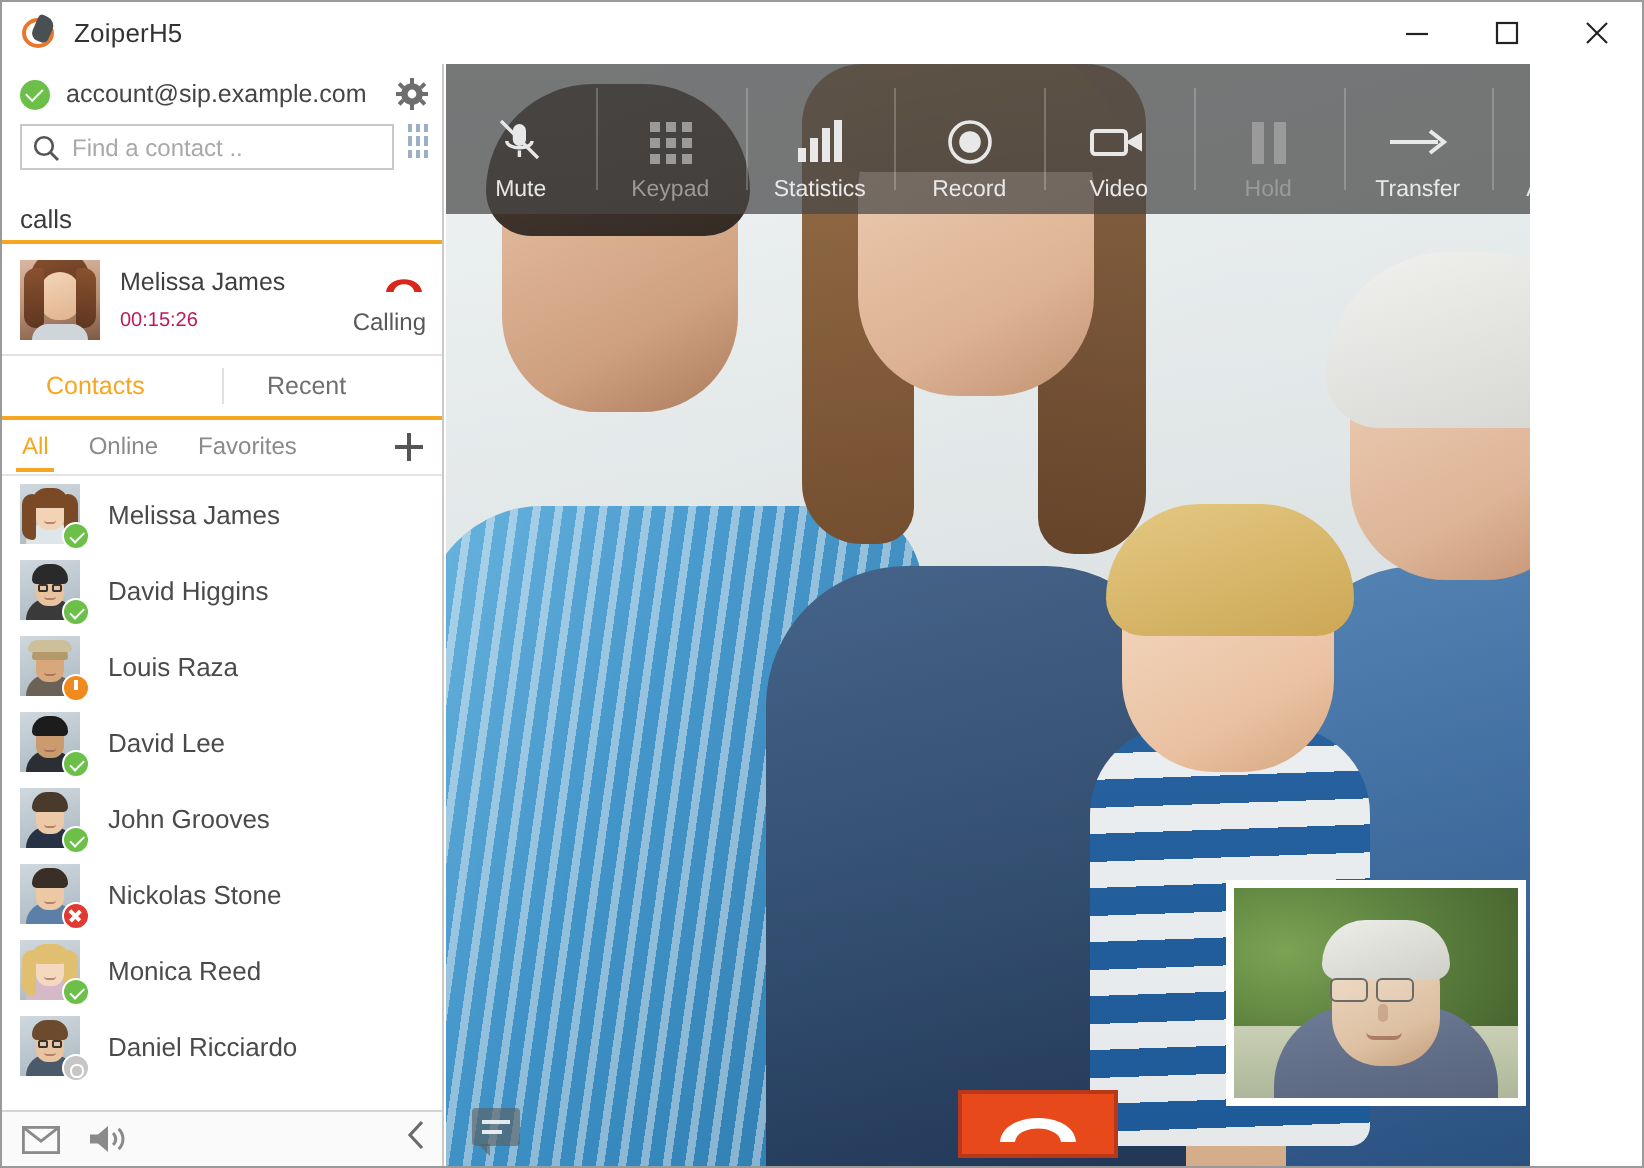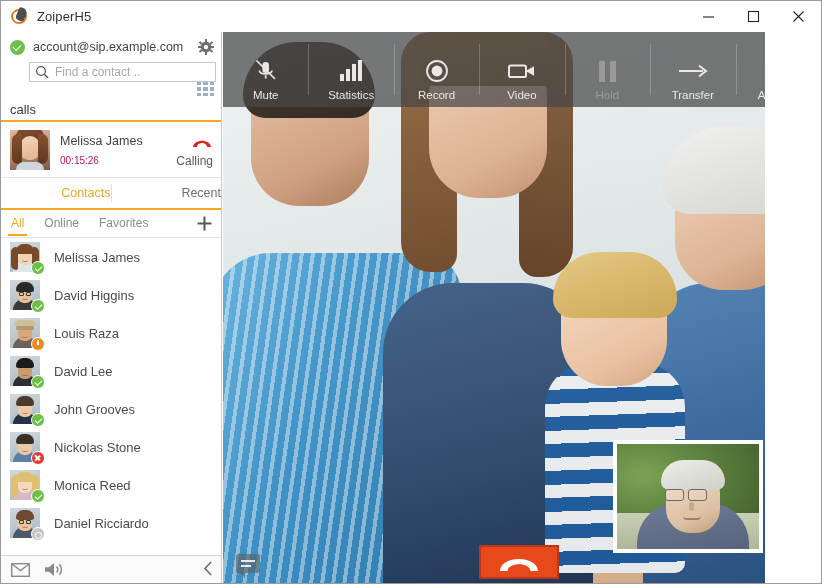--- a/index.html
+++ b/index.html
@@ -81,23 +81,22 @@
     font-size: 12.5px; color: #444; margin-left: 8px;
     white-space: nowrap; overflow: hidden;
   }
   .gear {
     margin-left: auto; width: 18px; height: 18px;
     display:flex; align-items:center; justify-content:center;
   }
 
   
   #search-row {
-    height: 34px; display: flex; align-items: flex-end;
+    height: 34px; display: flex; align-items: flex-start;
     padding: 0 5px 0 9px;
-    flex-direction: column;
   }
   #search-box {
     flex: 1 1 auto; height: 23px;
     border: 1px solid #c8c8c8; background: #fff;
     display: flex; align-items: center; padding: 0 5px;
   }
   .search-icon { width: 14px; height: 14px; flex: 0 0 auto; }
   #search-input {
     border: none; outline: none; flex: 1 1 auto;
     font-size: 12px; color: #8f8f8f; margin-left: 6px;
@@ -142,22 +141,22 @@
   .hangup-small { width: 22px; height: 12px; margin-top: 2px; }
   #call-state { font-size: 12px; color: #585858; margin-top: 8px; }
 
   
   #main-tabs {
     height: 32px; display: flex;
     border-bottom: 2px solid #f5a623;
     background: #fff;
   }
   .main-tab {
-    flex: 1 1 0; display: flex; align-items: center; justify-content: flex-end;
-    font-size: 12.5px; color: #6f6f6f; position: relative;
+    flex: 1 1 0; display: flex; align-items: center; justify-content: flex-start;
+    font-size: 12.5px; color: #6f6f6f; position: relative; padding-left: 22px;
   }
   .main-tab.active { color: #f5a623; }
   .main-tab.active::after {
     content: ""; position: absolute; left: 0; right: 0; bottom: -2px;
     height: 2px; background: #f5a623;
   }
   #main-tabs .divider {
     width: 1px; background: #e0e0e0; margin: 6px 0;
   }
 
@@ -778,20 +777,36 @@
               <g fill="none" stroke="currentColor" stroke-width="1.7">
       <rect x="7.4" y="3" width="6.6" height="11" rx="3.3" fill="currentColor" stroke="none"></rect>
       <path d="M4.4 11.5 C4.4 16 17 16 17 11.5"></path>
                 <line x1="10.7" y1="16.2" x2="10.7" y2="19.5"></line>
       <line x1="1.5" y1="1.5" x2="20" y2="20"></line>
               </g>
             </svg>
           </span>
      <span class="vt-label">Mute</span>
         </div>
+        <div class="vt-item disabled">
+          <span class="vt-ico">
+            <span class="kp-grid">
+              <i></i>
+              <i></i>
+              <i></i>
+              <i></i>
+              <i></i>
+              <i></i>
+              <i></i>
+              <i></i>
+              <i></i>
+            </span>
+          </span>
+     <span class="vt-label">Keypad</span>
+        </div>
         <div class="vt-item">
           <span class="vt-ico">
             <span class="stat-bars">
               <i style="height:7px"></i>
               <i style="height:12px"></i>
               <i style="height:17px"></i>
               <i style="height:21px"></i>
             </span>
           </span>
      <span class="vt-label">Statistics</span>

